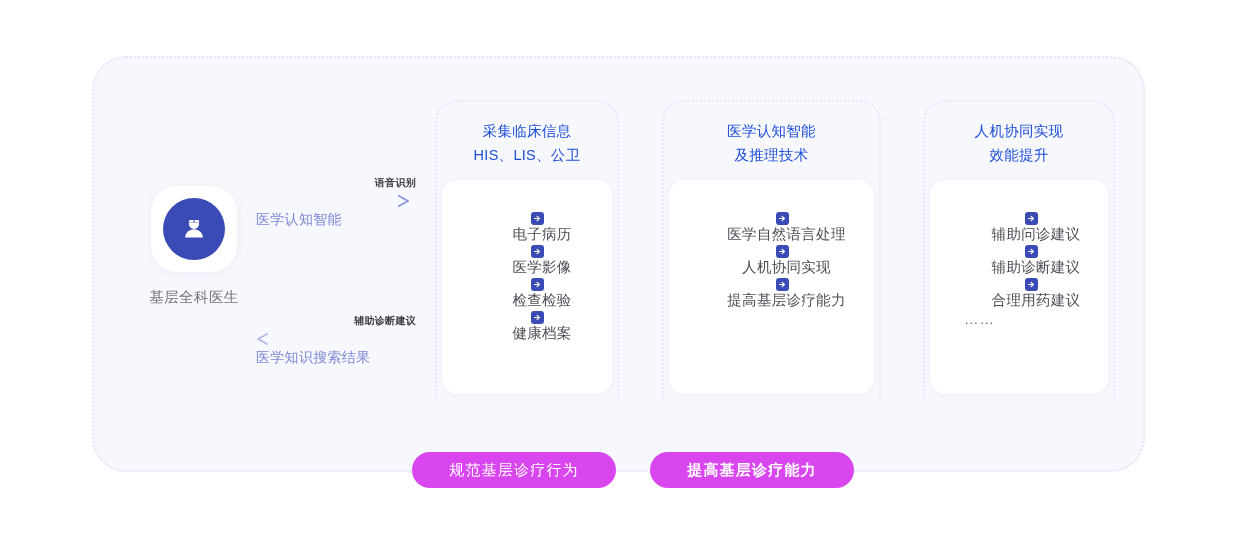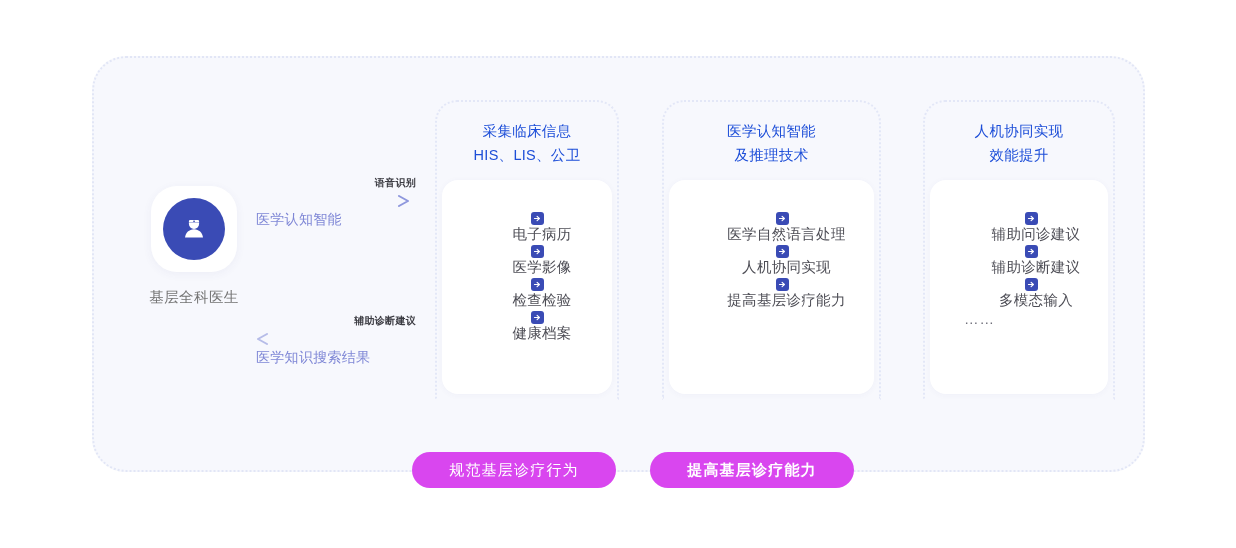--- a/index.html
+++ b/index.html
@@ -338,21 +338,21 @@
             </svg>
         </span>
         <span class="feature-label">辅助诊断建议</span>
       </div>
       <div class="feature">
         <span class="bullet">
           <svg width="9" height="9" viewBox="0 0 9 9" aria-hidden="true">
               <path d="M1.5 4.5 h4.2 M4.1 2.4 l2.3 2.1 l-2.3 2.1" fill="none" stroke="#ffffff" stroke-width="1.2" stroke-linecap="round" stroke-linejoin="round"></path>
             </svg>
         </span>
-        <span class="feature-label">多模态输入</span>
+        <span class="feature-label">合理用药建议</span>
       </div>
       <div class="ellipsis-row">……</div>
     </div>
   </div>
 
   <div class="pill p1">
     <span>规范基层诊疗行为</span>
   </div>
   <div class="pill p2">
     <span>提高基层诊疗能力</span>

